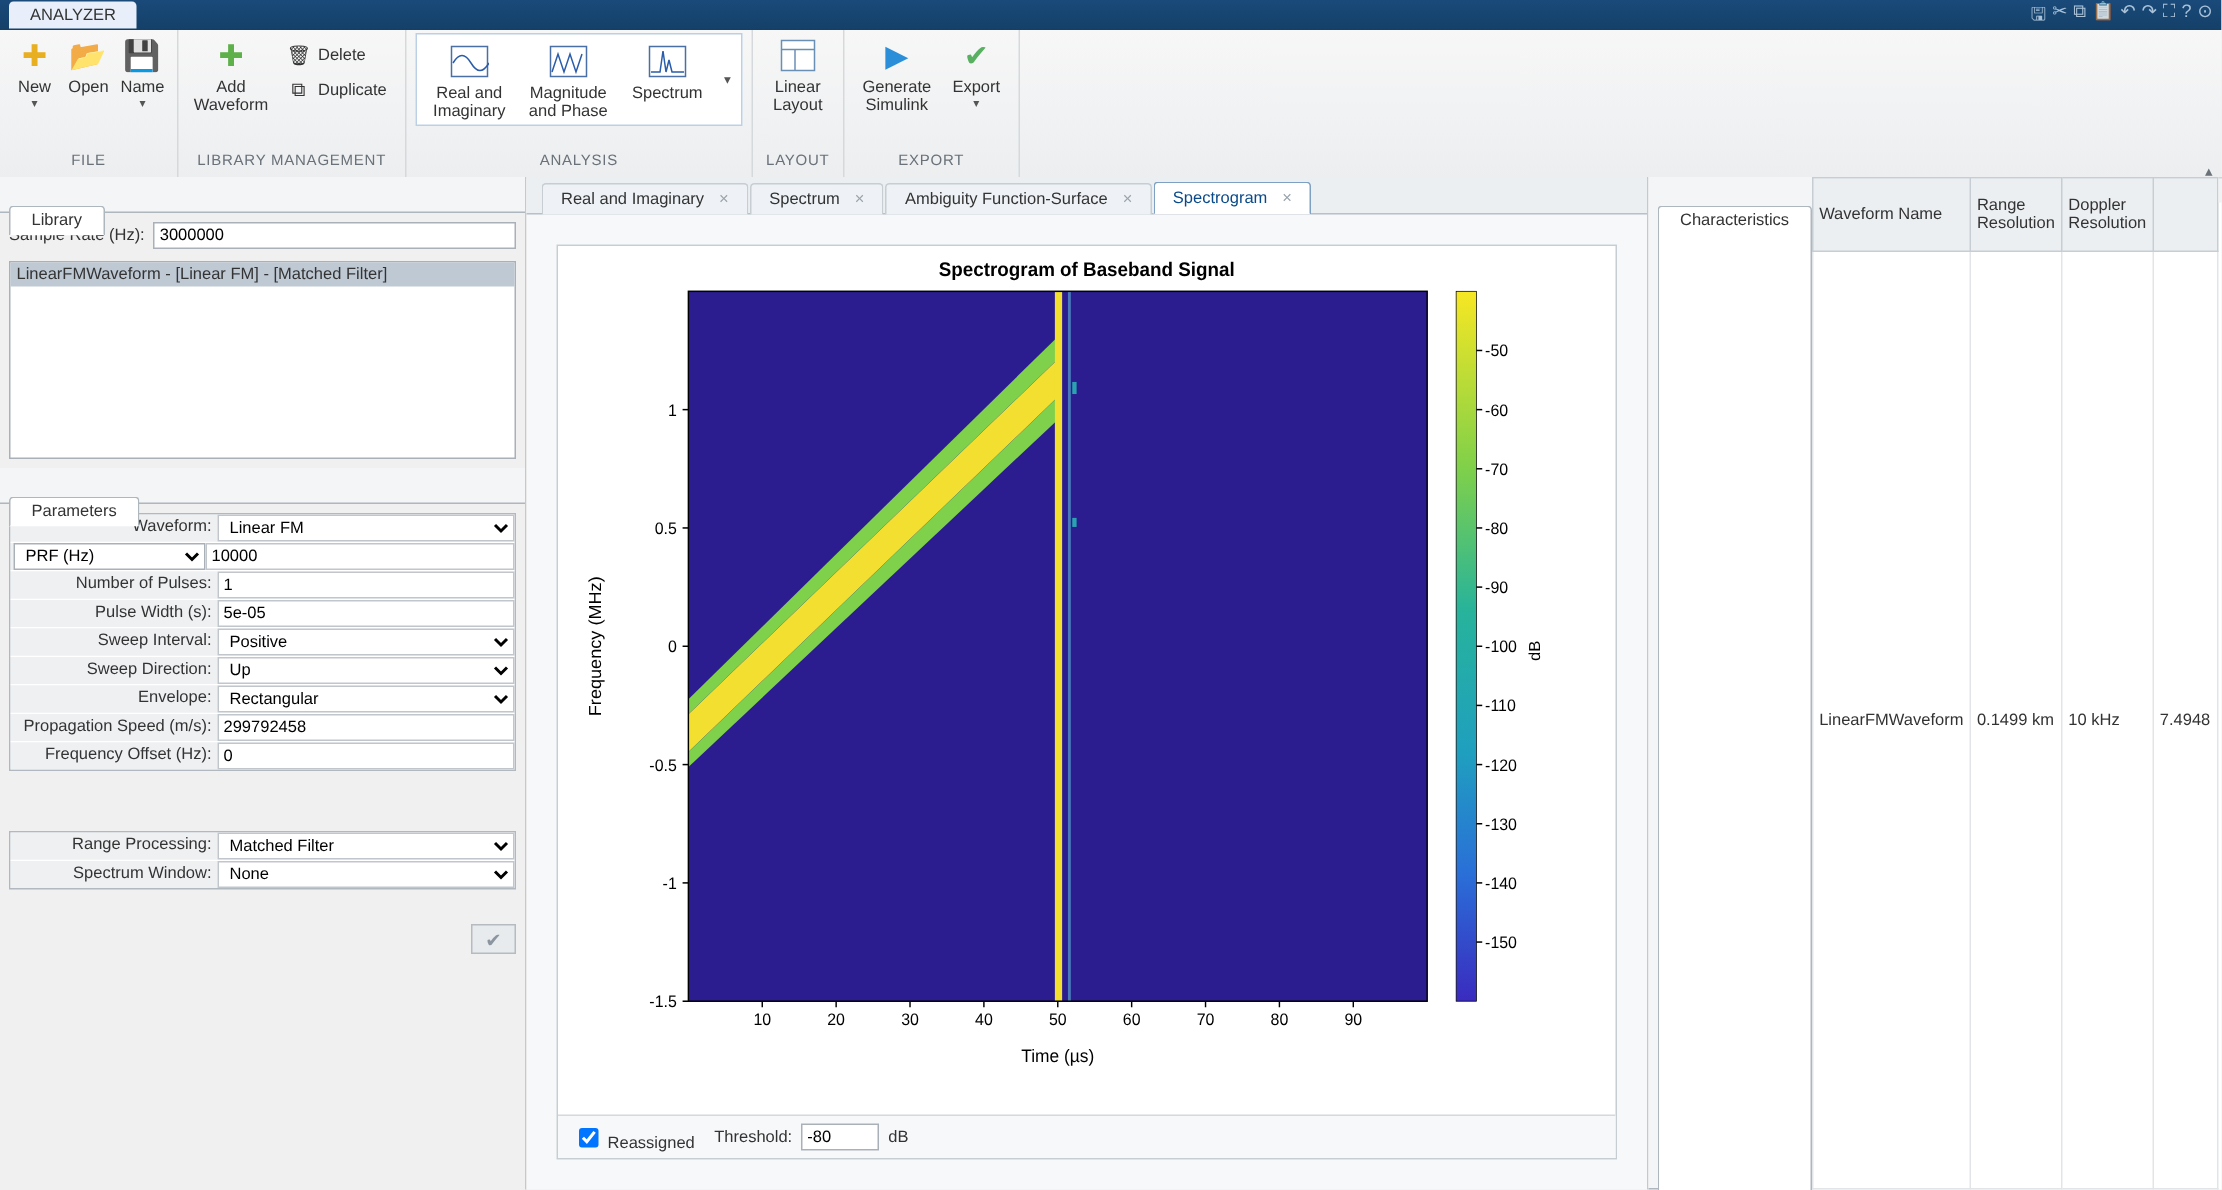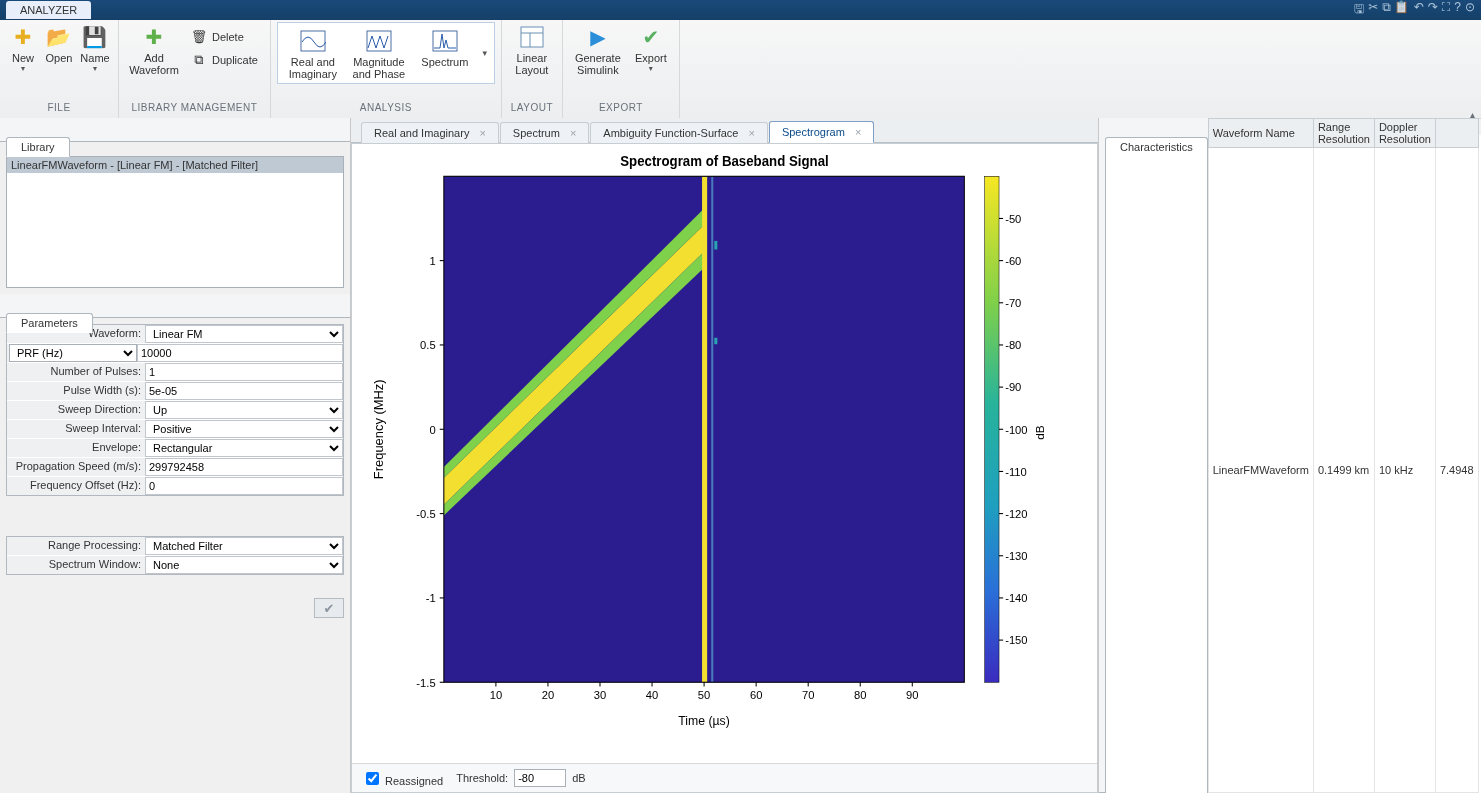--- a/index.html
+++ b/index.html
@@ -36,28 +36,28 @@
   .prow:not(:last-child){border-bottom:1px solid #fff;}
   .plabel{width:130px;text-align:right;padding:2px 4px;font-size:11px;background:#eef0f2;}
   .pval{flex:1;position:relative;}
   .pval input,.pval select{border:1px solid #c1c6cc;height:18px;}
   .apply{align-self:flex-end;margin-top:8px;width:28px;height:18px;border:1px solid #b5bbc1;background:#e8ebee;display:flex;align-items:center;justify-content:center;color:#8a959f;font-size:13px;}
   .center{flex:1;display:flex;flex-direction:column;background:#f7f8fa;}
   .doctabs{display:flex;height:24px;background:#eceff2;border-bottom:1px solid #b8c0c8;padding-left:10px;gap:0;font-size:11px;align-items:flex-end;}
   .doctab{padding:4px 12px;border:1px solid #c6cdd3;border-bottom:none;background:#eef2f6;margin-right:1px;border-top-left-radius:3px;border-top-right-radius:3px;display:flex;align-items:center;gap:10px;position:relative;top:1px;}
   .doctab .x{color:#9aa3ab;font-size:11px;cursor:default;}
   .doctab.active{background:#fff;border-color:#7ea0c2;color:#0a4a8a;border-bottom:1px solid #fff;z-index:2;}
-  .plotpane{flex:1;background:#fff;margin:0;border:1px solid #c6cdd3;display:flex;flex-direction:column;position:relative;}
+  .plotpane{flex:1;background:#fff;margin:20px;border:1px solid #c6cdd3;display:flex;flex-direction:column;position:relative;}
   .plotarea{flex:1;position:relative;}
   svg.spec{position:absolute;inset:0;width:100%;height:100%;}
   .plotfoot{height:28px;border-top:1px solid #d6d9dc;display:flex;align-items:center;gap:13px;padding:0 10px;background:#f7f8fa;font-size:11px;}
   .plotfoot input[type=text]{width:52px;}
   .rightpane{width:382px;min-width:382px;border-left:1px solid #c8c8c8;background:#fff;display:flex;flex-direction:row;}
   .chartable{font-size:11px;border-collapse:collapse;width:100%;}
-  .chartable th{background:#eceff2;border:1px solid #c6cdd3;padding:2px 4px;font-weight:normal;text-align:left;}
+  .chartable th{background:#eceff2;border:1px solid #c6cdd3;padding:12px 4px;font-weight:normal;text-align:left;}
   .chartable td{border:1px solid #e2e5e8;padding:2px 4px;}
   .hscroll{height:16px;border-top:1px solid #d0d4d8;background:#f1f2f4;display:flex;align-items:center;padding:0 4px;color:#8a8f95;font-size:10px;}
   .hscroll .bar{flex:1;height:8px;background:#d7dade;margin:0 6px;}
   .expand-tri{position:absolute;right:6px;bottom:-2px;font-size:10px;color:#6a7179;}
 </style>
 </head>
 <body>
 
 <div class="titlebar">
   <div class="tab">ANALYZER</div>
@@ -192,20 +192,24 @@
   <div class="expand-tri">▴</div>
 </div>
 
 <div class="mainarea">
 
   <div class="leftpane">
     <div class="panel-tab">
         <span>Library</span>
       </div>
     <div class="libbody">
+      <div class="field-row">
+        <label>Sample Rate (Hz):</label>
+        <input type="text" value="3000000" style="">
+      </div>
       <div class="wflist">
         <div class="item">LinearFMWaveform - [Linear FM] - [Matched Filter]</div>
       </div>
     </div>
 
     <div class="panel-tab">
         <span>Parameters</span>
       </div>
     <div class="paramsbody">
       <div class="param-grid" id="pg1">
@@ -219,26 +223,26 @@
           </div>
           <div class="prow">
             <div class="plabel">Number of Pulses:</div>
             <div class="pval"><input type="text" value="1" style=""></div>
           </div>
           <div class="prow">
             <div class="plabel">Pulse Width (s):</div>
             <div class="pval"><input type="text" value="5e-05" style=""></div>
           </div>
           <div class="prow">
+            <div class="plabel">Sweep Interval:</div>
+            <div class="pval"><select><option>Positive</option></select></div>
+          </div>
+          <div class="prow">
             <div class="plabel">Sweep Direction:</div>
             <div class="pval"><select><option>Up</option></select></div>
-          </div>
-          <div class="prow">
-            <div class="plabel">Sweep Interval:</div>
-            <div class="pval"><select><option>Positive</option></select></div>
           </div>
           <div class="prow">
             <div class="plabel">Envelope:</div>
             <div class="pval"><select><option>Rectangular</option></select></div>
           </div>
           <div class="prow">
             <div class="plabel">Propagation Speed (m/s):</div>
             <div class="pval"><input type="text" value="299792458" style=""></div>
           </div>
           <div class="prow">

